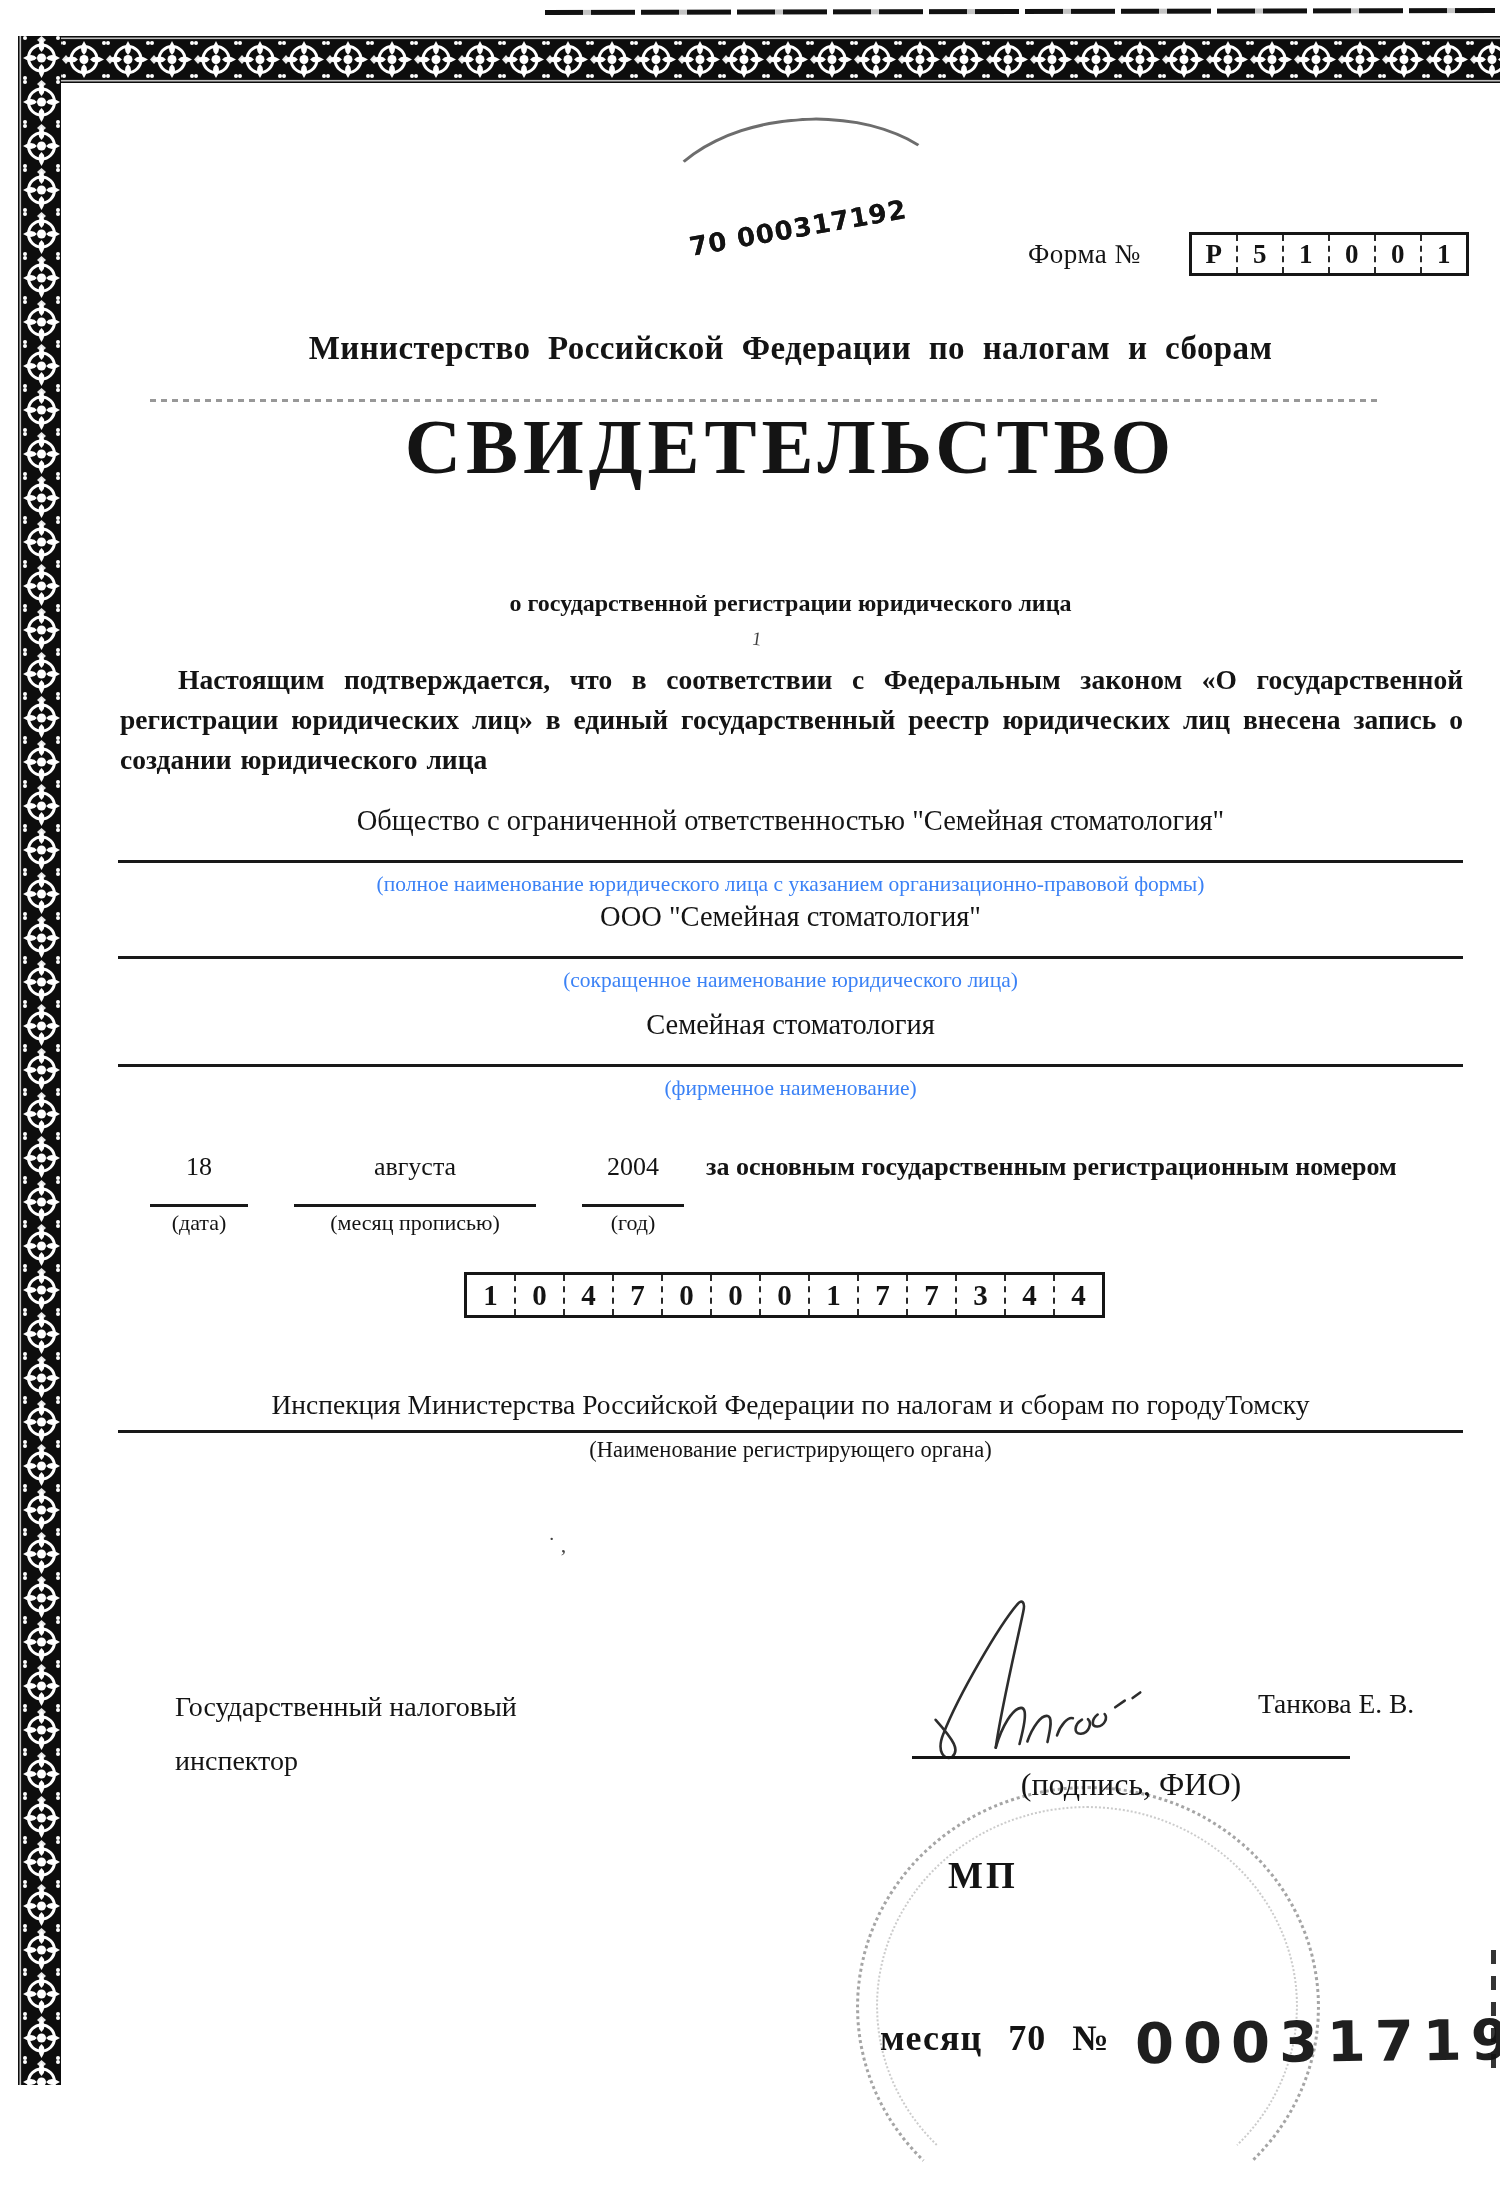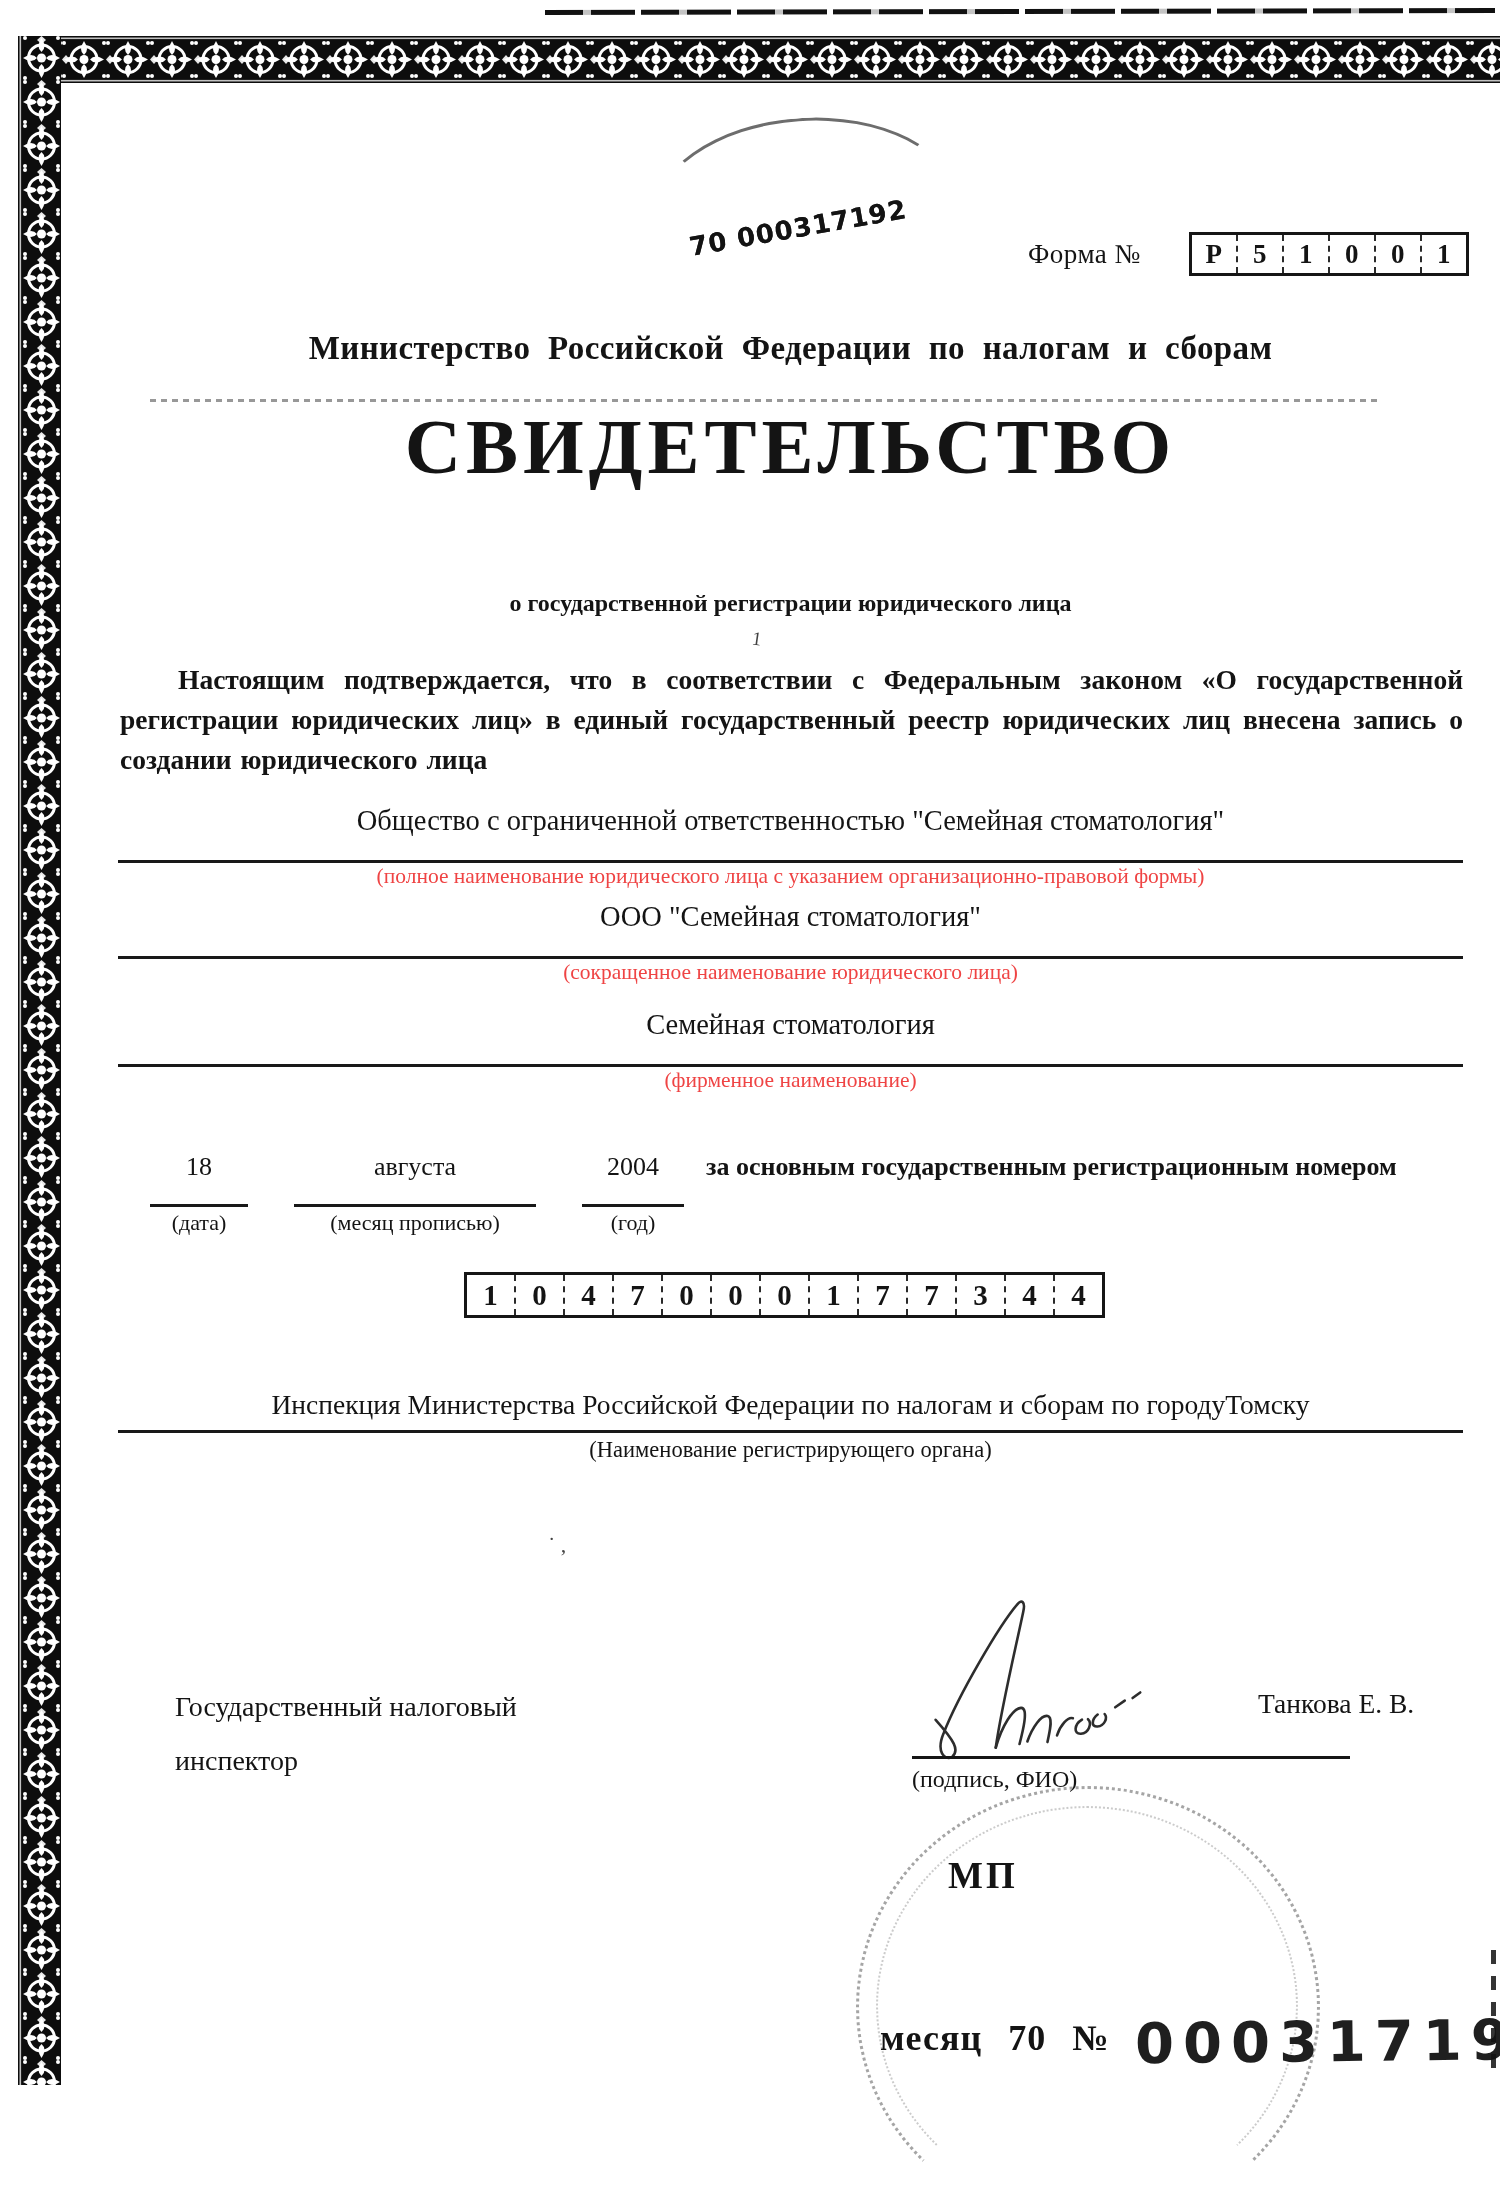--- a/index.html
+++ b/index.html
@@ -53,21 +53,21 @@
   .artifact-one{top:628px;left:752px;font-size:19px;opacity:.8;transform:rotate(8deg);}
 
   
   .paragraph{top:660px;left:120px;width:1343px;font-weight:bold;font-size:27.5px;
     line-height:40px;text-align:justify;text-indent:58px;word-spacing:2px;}
 
   
   .field{left:118px;width:1345px;text-align:center;}
   .field .value{font-size:28.5px;line-height:38px;padding-bottom:20px;
     border-bottom:3px solid #181818;}
-  .field .caption{font-size:21.5px;margin-top:1px;color:#ef4444;}
+  .field .caption{font-size:21.5px;margin-top:9px;color:#3b82f6;}
   .field1{top:802px;}
   .field2{top:898px;}
   .field3{top:1006px;}
 
   
   .daterow{top:1150px;left:150px;width:1315px;display:flex;align-items:flex-start;}
   .dcol{text-align:center;}
   .dcol .value{font-size:26px;line-height:34px;padding-bottom:20px;border-bottom:3px solid #181818;}
   .dcol .caption{font-size:22px;margin-top:3px;}
   .dcol-date{width:98px;}
@@ -83,21 +83,21 @@
   .authority{top:1386px;left:118px;width:1345px;text-align:center;}
   .authority .line{font-size:27.5px;line-height:38px;}
   .authority .rule{height:0;border-bottom:3px solid #181818;margin-top:6px;}
   .authority .caption{font-size:22.5px;margin-top:4px;}
   .dot-mark{top:1532px;left:548px;font-size:22px;opacity:.8;}
 
   
   .sig-position{top:1680px;left:175px;width:460px;font-size:28px;line-height:54px;}
   .signature-svg{top:1592px;left:895px;}
   .sig-line{top:1756px;left:912px;width:438px;height:3px;background:#161616;}
-  .sig-caption{top:1766px;left:912px;width:438px;text-align:left;font-size:24px;}
+  .sig-caption{top:1766px;left:912px;width:438px;text-align:center;font-size:32px;}
   .sig-name{top:1688px;left:1258px;font-size:27.5px;white-space:nowrap;}
 
   
   .round-stamp{
     top:1786px;left:856px;width:458px;height:436px;border-radius:50%;
     border:3px dotted rgba(20,20,20,.38);border-bottom-color:transparent;
   }
   .round-stamp-inner{
     top:1806px;left:876px;width:418px;height:396px;border-radius:50%;
     border:2px dotted rgba(20,20,20,.22);border-bottom-color:transparent;

